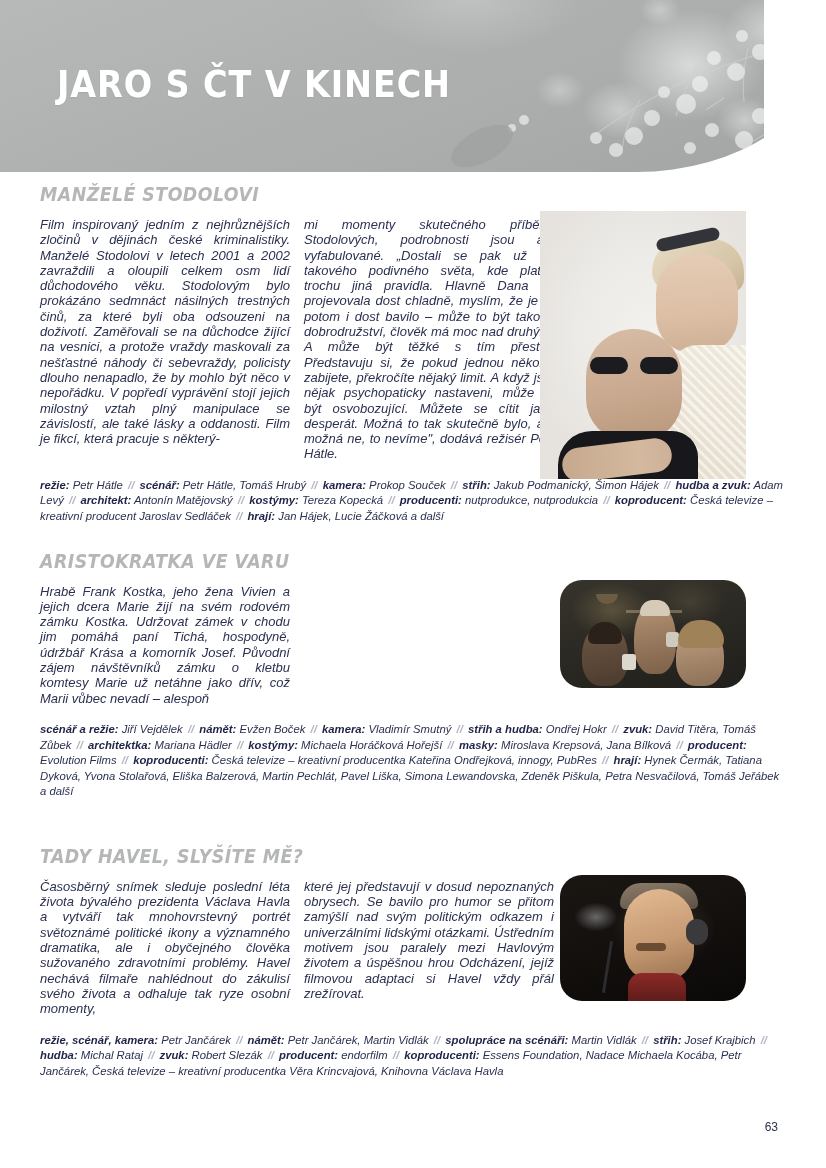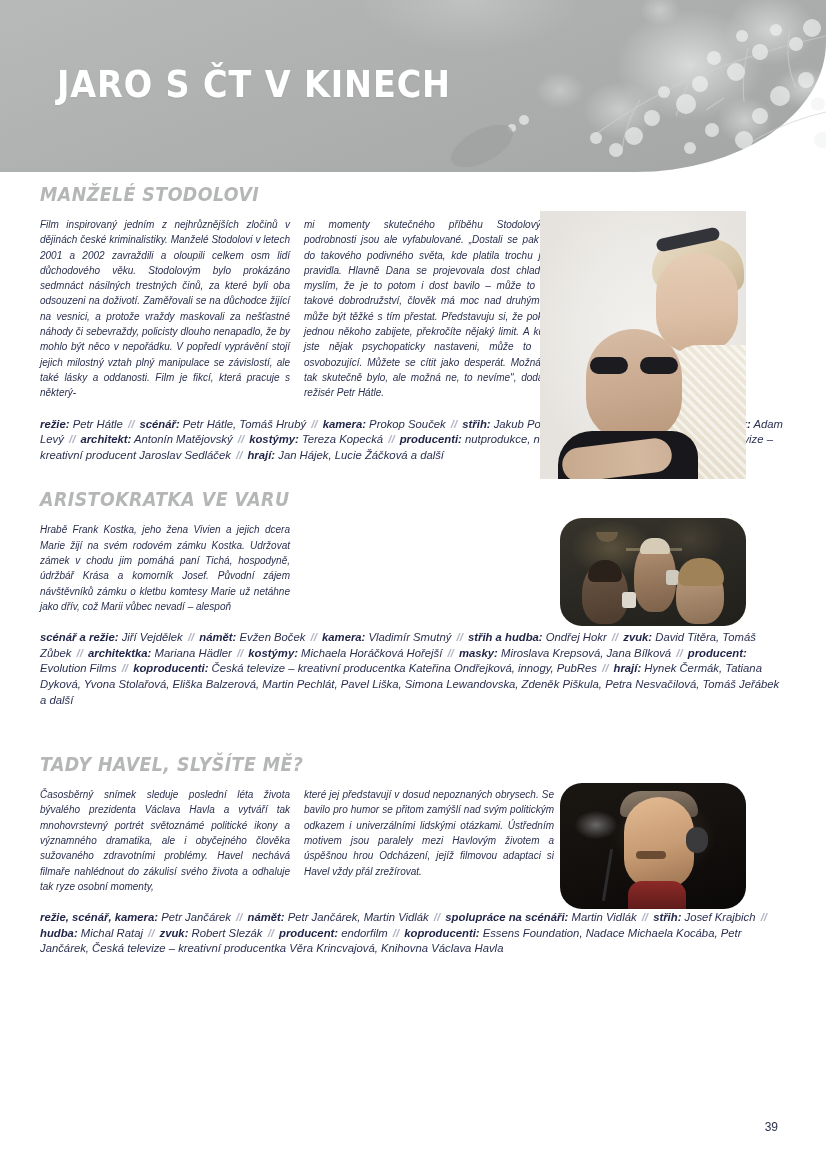--- a/index.html
+++ b/index.html
@@ -13,21 +13,21 @@
     position: relative;
     overflow: hidden;
     font-family: "Liberation Sans", sans-serif;
     color: #2b2f4a;
   }
 
   
   .header {
     position: absolute;
     left: 0; top: 0;
-    width: 826px;
+    width: 764px;
     height: 172px;
     overflow: hidden;
   }
   .header-bg {
     position: absolute;
     left: 0; top: -30px;
     width: 826px;
     height: 202px;
     background:
       radial-gradient(ellipse 120px 90px at 690px 95px, rgba(255,255,255,0.55) 0%, rgba(255,255,255,0.0) 62%),
@@ -95,21 +95,21 @@
     display: flex;
     gap: 14px;
     position: relative;
   }
   .col {
     width: 250px;
     flex: 0 0 250px;
   }
   .col p {
     margin: 0;
-    font-size: 10px;
+    font-size: 13px;
     line-height: 15.3px;
     text-align: justify;
     text-justify: inter-word;
     color: #2b3050;
     hyphens: manual;
   }
 
   .photo {
     position: absolute;
     overflow: hidden;
@@ -421,13 +421,13 @@
         <div class="h-phone"></div>
         <div class="h-wire"></div>
         <div class="h-scarf"></div>
       </div>
     </div>
     <div class="credits" style="margin-top:16px;"><b>režie, scénář, kamera:</b><span> Petr Jančárek</span><span class="sep"> // </span><b>námět:</b><span> Petr Jančárek, Martin Vidlák</span><span class="sep"> // </span><b>spolupráce na scénáři:</b><span> Martin Vidlák</span><span class="sep"> // </span><b>střih:</b><span> Josef Krajbich</span><span class="sep"> // </span><b>hudba:</b><span> Michal Rataj</span><span class="sep"> // </span><b>zvuk:</b><span> Robert Slezák</span><span class="sep"> // </span><b>producent:</b><span> endorfilm</span><span class="sep"> // </span><b>koproducenti:</b><span> Essens Foundation, Nadace Michaela Kocába, Petr Jančárek, Česká televize – kreativní producentka Věra Krincvajová, Knihovna Václava Havla</span></div>
   </div>
 
 </div>
 
-<div class="page-number">39</div>
+<div class="page-number">63</div>
 
 </body></html>

